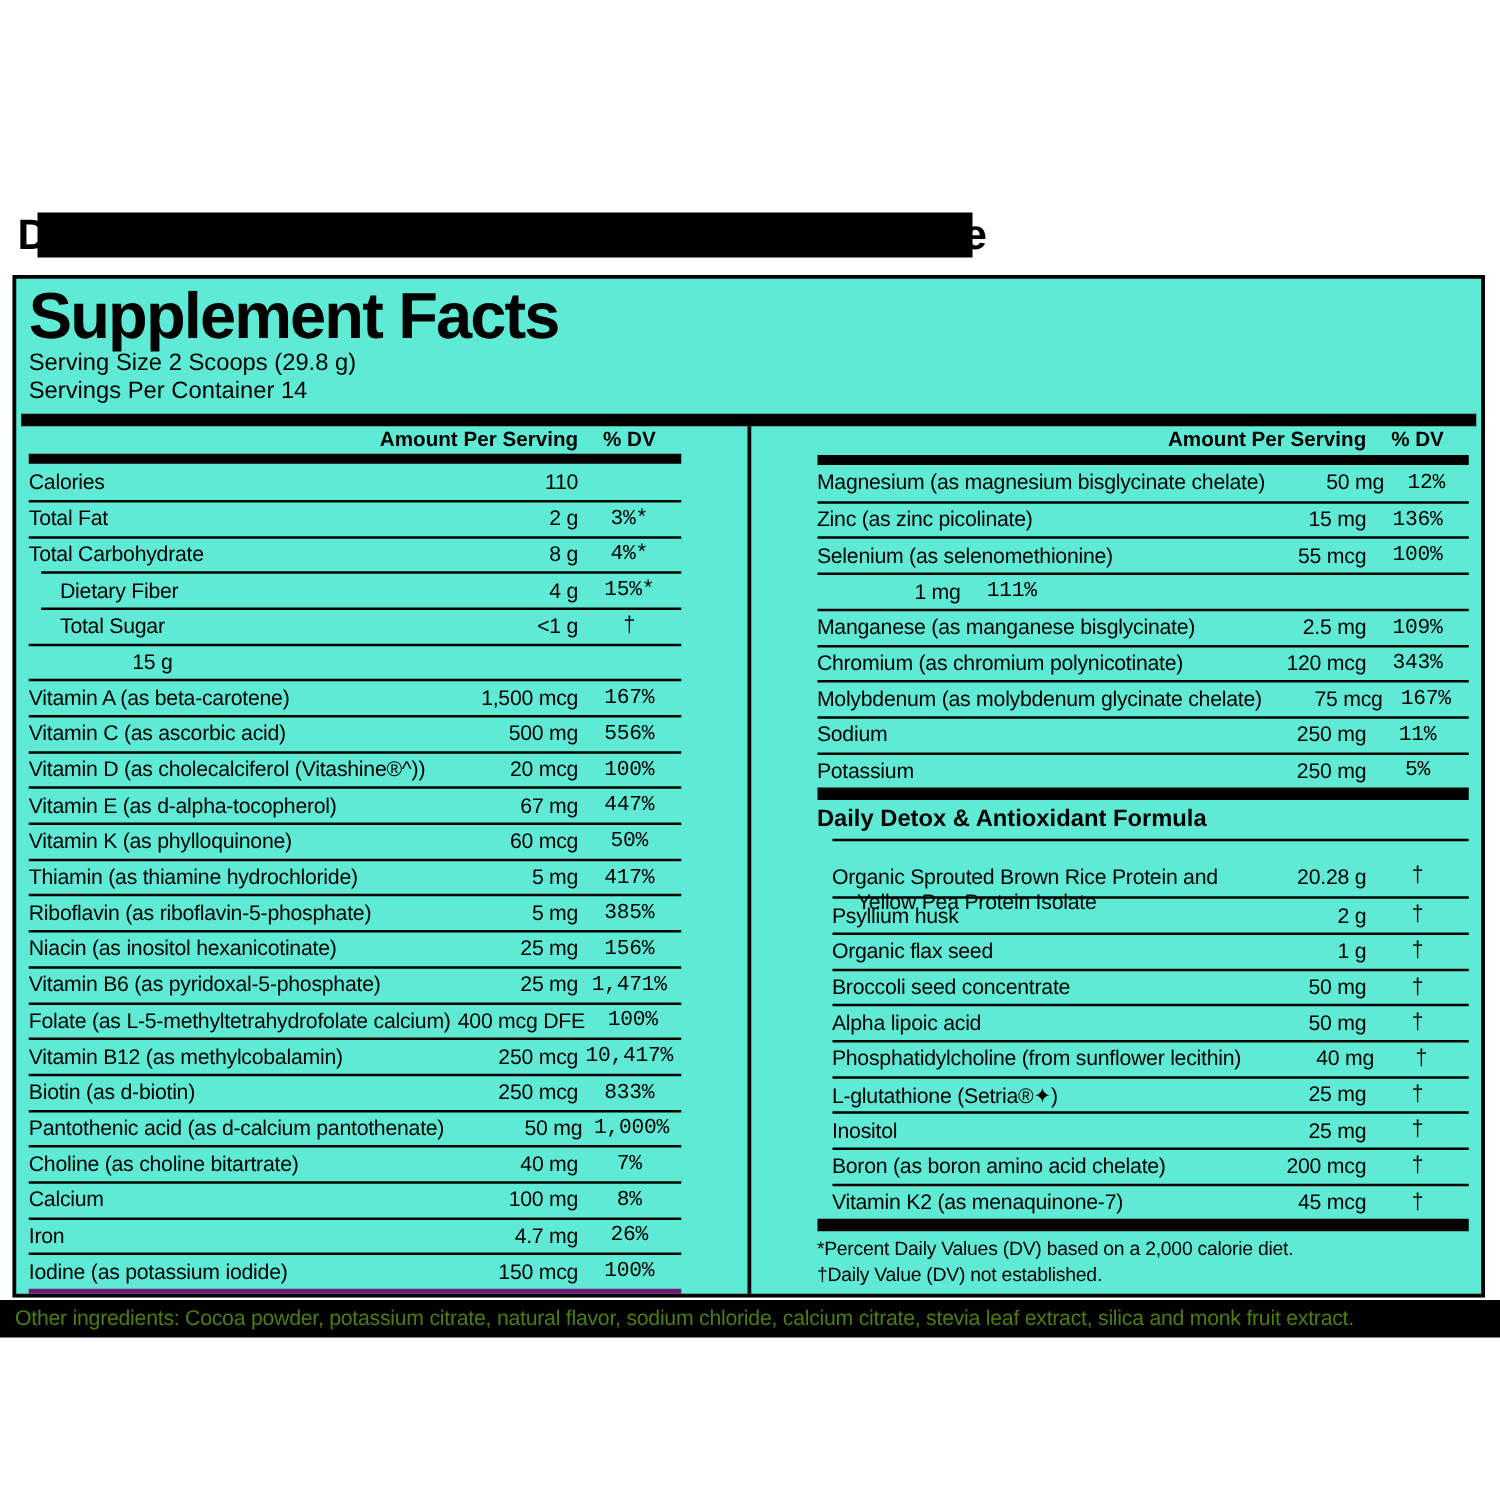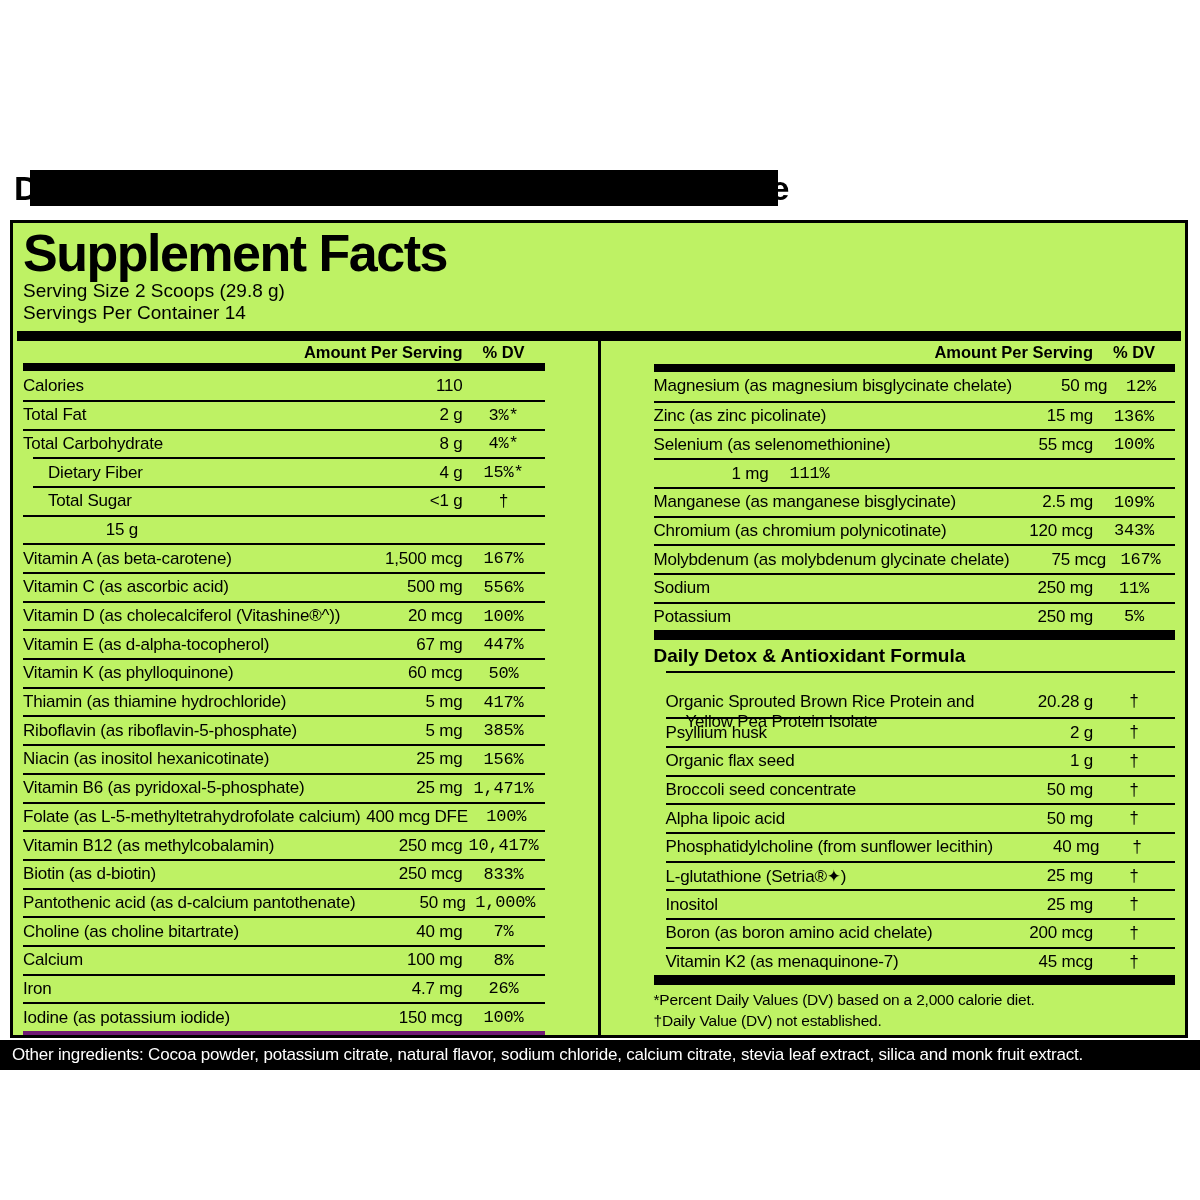--- a/index.html
+++ b/index.html
@@ -6,21 +6,21 @@
   body{width:1200px;height:1200px;overflow:hidden;font-family:"Liberation Sans",sans-serif;color:#000;}
   .page{position:relative;width:1200px;height:1200px;background:#fff;}
 
   
   .title-row{position:absolute;left:14px;top:168px;display:flex;align-items:center;height:40px;}
   .title-char{font-size:34px;font-weight:bold;line-height:40px;}
   .redact-bar{width:748px;height:36px;background:#000;margin-left:-9px;margin-right:-7px;}
 
   
   .facts-box{position:absolute;left:10px;top:220px;width:1178px;height:818px;border:3px solid #000;
-             box-sizing:border-box;padding:4px 10px 0;display:flex;flex-direction:column;background:#bef264;}
+             box-sizing:border-box;padding:4px 10px 0;display:flex;flex-direction:column;background:#5eead4;}
   .sf-title{font-size:52px;font-weight:bold;letter-spacing:-1.5px;line-height:1.02;}
   .serving-line{font-size:19px;line-height:1.16;}
   .bar-full{height:10px;background:#000;margin:7px -6px 0;}
 
   .columns{flex:1;display:flex;min-height:0;gap:44px;}
   .col{flex:1;display:flex;flex-direction:column;min-width:0;}
   .col-left{padding-right:9px;}
   .col-divider{width:3px;background:#000;}
   .col-right{padding-left:9px;}
 
@@ -43,21 +43,21 @@
   .section-bar{height:10px;background:#000;}
   .section-title{font-size:19px;font-weight:bold;padding:5px 0 4px;}
   .detox-rows .row{margin-left:12px;}
   .detox-rows > .row:first-child{border-top:2px solid #000;}
   .row.two-line{height:46px;align-items:flex-start;padding-top:19px;line-height:20px;}
   .row.two-line .line2{padding-left:20px;}
   .bar-end{height:10px;background:#000;}
   .footnotes{font-size:15.5px;line-height:1.3;padding-top:5px;letter-spacing:-0.2px;}
 
   .ingredients-bar{position:absolute;left:0;top:1040px;width:1200px;height:30px;background:#000;
-                   color:#ffffff;font-size:17px;line-height:30px;padding-left:12px;box-sizing:border-box;
+                   color:#4d7c0f;font-size:17px;line-height:30px;padding-left:12px;box-sizing:border-box;
                    letter-spacing:-0.2px;white-space:nowrap;}
 </style>
 </head>
 <body>
 
 <div class="page">
 
   <div class="title-row">
     <span class="title-char">D</span>
     <div class="redact-bar"></div>

